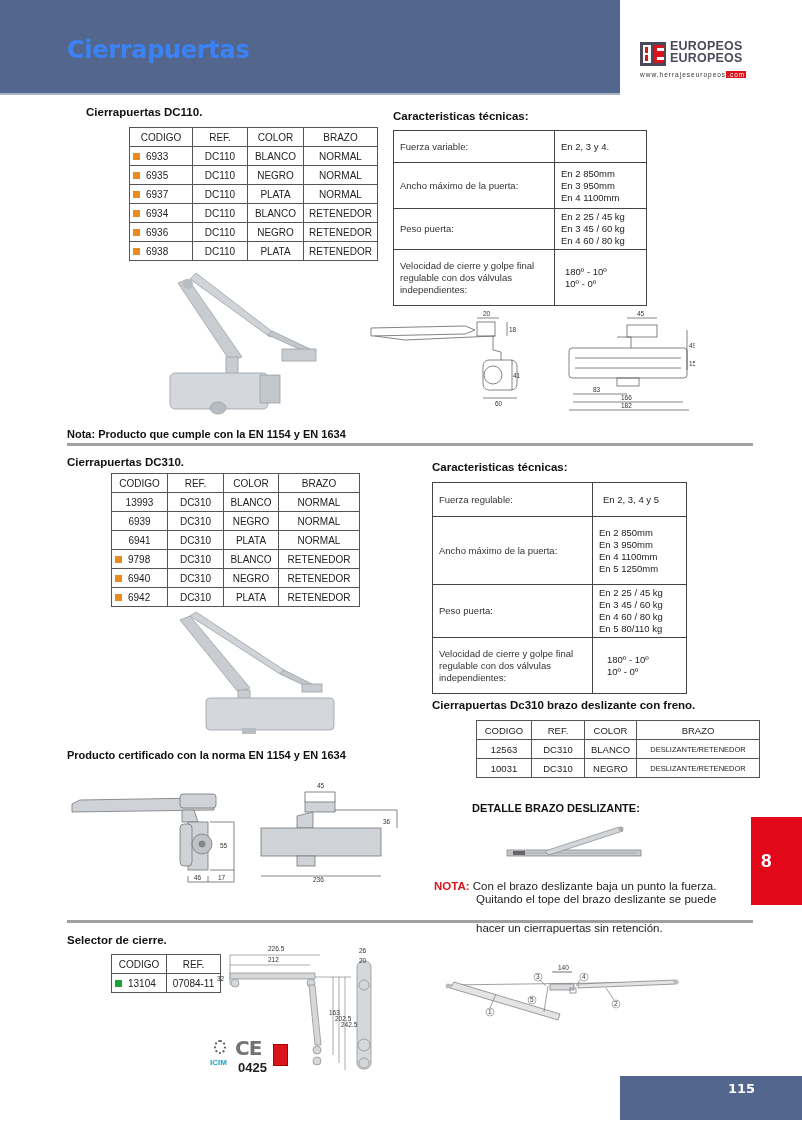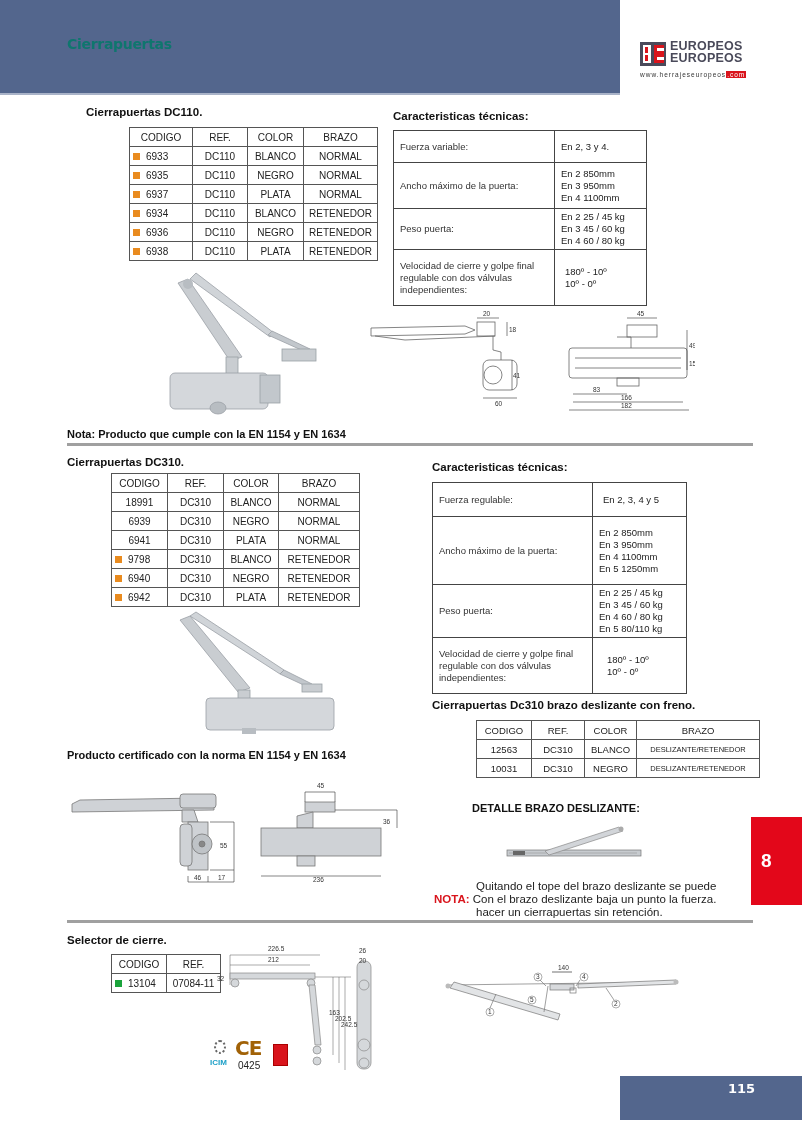--- a/index.html
+++ b/index.html
@@ -3,21 +3,21 @@
 <meta charset="utf-8">
 <style>
   * { box-sizing: border-box; margin: 0; padding: 0; }
   html, body { width: 802px; height: 1124px; background: #ffffff; overflow: hidden; }
   body { position: relative; font-family: "Liberation Sans", sans-serif; color: #222; }
   .abs { position: absolute; }
 
   
   .header-band { left: 0; top: 0; width: 620px; height: 93px; background: #53668d; }
   .header-underline { left: 0; top: 93px; width: 620px; height: 2px; background: #a9b3c8; }
-  .page-title { left: 67px; top: 36px; font-size: 14px; font-weight: bold; color: #0f766e; font-family: "DejaVu Sans", sans-serif; letter-spacing: -0.3px; }
+  .page-title { left: 67px; top: 36px; font-size: 24px; font-weight: bold; color: #3b82f6; font-family: "DejaVu Sans", sans-serif; letter-spacing: -0.3px; }
   .logo { left: 640px; top: 40px; width: 120px; height: 40px; }
   .logo-mark { position: absolute; left: 0; top: 2px; width: 26px; height: 24px; }
   .logo-text { position: absolute; left: 30px; top: 0; font-size: 12.5px; font-weight: bold; line-height: 12px; color: #4a4a5a; font-family: "Liberation Sans", sans-serif; letter-spacing: 0.2px; }
   .logo-url { position: absolute; left: 0; top: 31px; font-size: 6.5px; color: #333; letter-spacing: 1px; white-space: nowrap; }
   .logo-url .com { background: #d9141c; color: #fff; padding: 0 1px; }
 
   
   .sec-title { font-size: 11.5px; font-weight: bold; color: #111; white-space: nowrap; }
 
   
@@ -218,21 +218,21 @@
 <div class="abs sec-title" style="left:67px; top:456px;">Cierrapuertas DC310.</div>
 <table class="grid" style="left:67px; top:473px; width:249px;">
   <tbody>
       <tr>
     <th style="width:56px;">CODIGO</th>
     <th style="width:56px;">REF.</th>
     <th style="width:55px;">COLOR</th>
     <th>BRAZO</th>
   </tr>
   <tr>
-    <td class="code center">18991</td>
+    <td class="code center">13993</td>
     <td class="ref">DC310</td>
     <td>BLANCO</td>
     <td>NORMAL</td>
   </tr>
   <tr>
     <td class="code center">6939</td>
     <td class="ref">DC310</td>
     <td>NEGRO</td>
     <td>NORMAL</td>
   </tr>
@@ -382,23 +382,23 @@
 
 <svg class="abs" style="left:505px; top:823px;" width="140" height="40" viewBox="0 0 140 40">
   <rect x="2" y="27" width="134" height="6" fill="#c7cbcf" stroke="#777" stroke-width="0.7"></rect>
   <line x1="4" y1="30" x2="132" y2="30" stroke="#999" stroke-width="0.6"></line>
   <polygon points="40,28 114,4 118,8 44,32" fill="#d2d5d9" stroke="#888" stroke-width="0.7"></polygon>
   <circle cx="116" cy="6" r="2.5" fill="#aaa"></circle>
   <rect x="8" y="28" width="12" height="4" fill="#666"></rect>
 </svg>
 
 <div class="abs nota" style="left:434px; top:880px;">
+  <div><span class="red">NOTA:</span> <span>Con el brazo deslizante baja un punto la fuerza.</span></div>
   <div style="padding-left:42px;">Quitando el tope del brazo deslizante se puede</div>
-  <div><span class="red">NOTA:</span> <span>Con el brazo deslizante baja un punto la fuerza.</span></div>
-  <div style="padding-left:42px;">hacer un cierrapuertas sin retención.</div>
+  <div style="padding-left:42px;margin-top:16px;">hacer un cierrapuertas sin retención.</div>
 </div>
 
 <div class="abs rule" style="left:67px; top:920px; width:686px;"></div>
 
 <div class="abs tab8">
     <span>8</span>
   </div>
 
 <div class="abs sec-title" style="left:67px; top:934px;">Selector de cierre.</div>
 <table class="grid" style="left:67px; top:954px; width:110px;">
@@ -442,22 +442,22 @@
   <text class="dim" x="124" y="80">163</text>
   <text class="dim" x="130" y="86">202.5</text>
   <text class="dim" x="136" y="92">242.5</text>
   <text class="dim" x="154" y="18">26</text>
   <text class="dim" x="154" y="28">20</text>
 </svg>
 
 <div class="abs" style="left:210px; top:1038px; width:90px; height:34px;">
   <div class="abs" style="left:0; top:20px; font-size:8px; font-weight:bold; color:#1b9fc7;">ICIM</div>
   <div class="abs" style="left:4px; top:2px; width:12px; height:14px; border-radius:50%; border:2px dotted #666;"></div>
-  <div class="abs" style="left:25px; top:-2px; font-size:20px; font-weight:bold; color:#a16207; letter-spacing:-1px; font-family:'DejaVu Sans', sans-serif;">CE</div>
-  <div class="abs" style="left:28px; top:22px; font-size:10px; font-weight:normal; color:#222;">0425</div>
+  <div class="abs" style="left:25px; top:-2px; font-size:20px; font-weight:bold; color:#737373; letter-spacing:-1px; font-family:'DejaVu Sans', sans-serif;">CE</div>
+  <div class="abs" style="left:28px; top:22px; font-size:13px; font-weight:bold; color:#222;">0425</div>
   <div class="abs" style="left:63px; top:6px; width:15px; height:22px; background:#d9141c; border:1px solid #a00;"></div>
 </div>
 
 <svg class="abs" style="left:440px; top:960px;" width="265" height="80" viewBox="0 0 265 80">
   <g stroke="#777" stroke-width="0.7" fill="none">
     <line x1="8" y1="25" x2="235" y2="22"></line>
     <polygon points="10,28 118,60 120,54 14,22" fill="#e2e4e6"></polygon>
     <line x1="108" y1="26" x2="104" y2="52"></line>
     <rect x="110" y="24" width="24" height="6" fill="#d8dadd"></rect>
     <polygon points="138,28 236,24 236,20 138,24" fill="#e2e4e6"></polygon>

